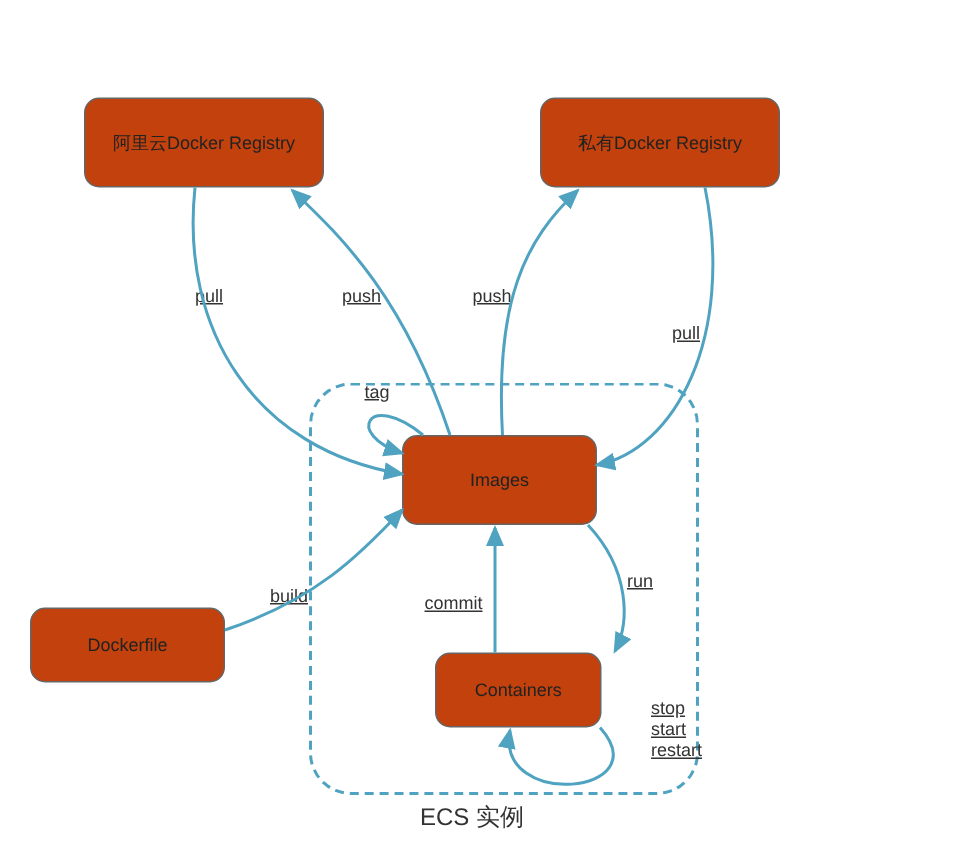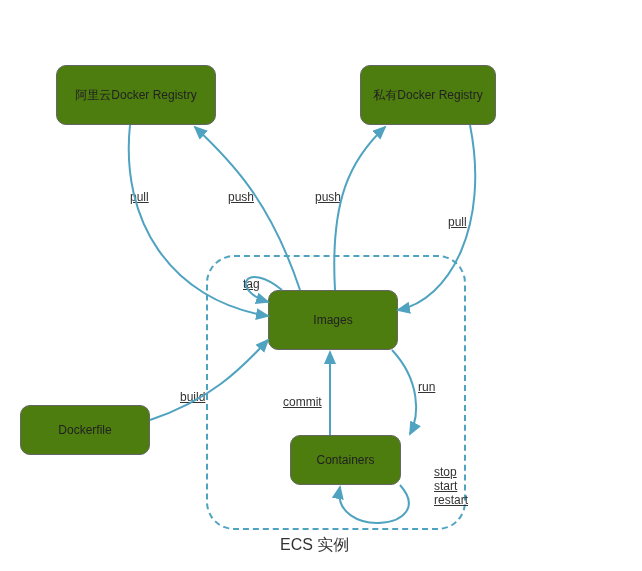--- a/index.html
+++ b/index.html
@@ -17,21 +17,21 @@
   .title {
     position: absolute;
     left: 10px;
     top: 6px;
     font-size: 14px;
     font-weight: bold;
     color: #303030;
   }
   .node {
     position: absolute;
-    background: #4d7c0f;
+    background: #c2410c;
     border: 1px solid #666666;
     border-radius: 10px;
     display: flex;
     align-items: center;
     justify-content: center;
     font-size: 12px;
     color: #222222;
     box-sizing: border-box;
     text-align: center;
     padding: 2px 6px;
@@ -64,30 +64,30 @@
 </head>
 <body>
 
 <div class="canvas">
 
 
   <div class="ecs-box" id="ecs-box" style="left: 206px; top: 255px; width: 260px; height: 275px;"></div>
   <div class="ecs-label" style="left:280px; top:535px;">ECS 实例</div>
 
   <div class="node" id="n-aliyun" style="left: 56px; top: 65px; width: 160px; height: 60px;">阿里云Docker Registry</div>
-  <div class="node" id="n-private" style="left: 360px; top: 65px; width: 136px; height: 60px;">私有Docker Registry</div>
+  <div class="node" id="n-private" style="left: 360px; top: 65px; width: 160px; height: 60px;">私有Docker Registry</div>
   <div class="node" id="n-images" style="left: 268px; top: 290px; width: 130px; height: 60px;">Images</div>
   <div class="node" id="n-cont" style="left: 290px; top: 435px; width: 111px; height: 50px;">Containers</div>
   <div class="node" id="n-docker" style="left: 20px; top: 405px; width: 130px; height: 50px;">Dockerfile</div>
 
   <div class="label" style="left:130px; top:190px;">pull</div>
   <div class="label" style="left:228px; top:190px;">push</div>
   <div class="label" style="left:315px; top:190px;">push</div>
   <div class="label" style="left:448px; top:215px;">pull</div>
-  <div class="label" style="left:243px; top:277px;">tag</div>
+  <div class="label" style="left:243px; top:254px;">tag</div>
   <div class="label" style="left:180px; top:390px;">build</div>
   <div class="label" style="left:283px; top:395px;">commit</div>
   <div class="label" style="left:418px; top:380px;">run</div>
   <div class="label" style="left:434px; top:465px; line-height:14px;">stop
 start
 restart</div>
 
   <svg class="arrows">
     <defs>
       <marker id="arrowhead" markerWidth="8" markerHeight="8" refX="6" refY="3" orient="auto">

